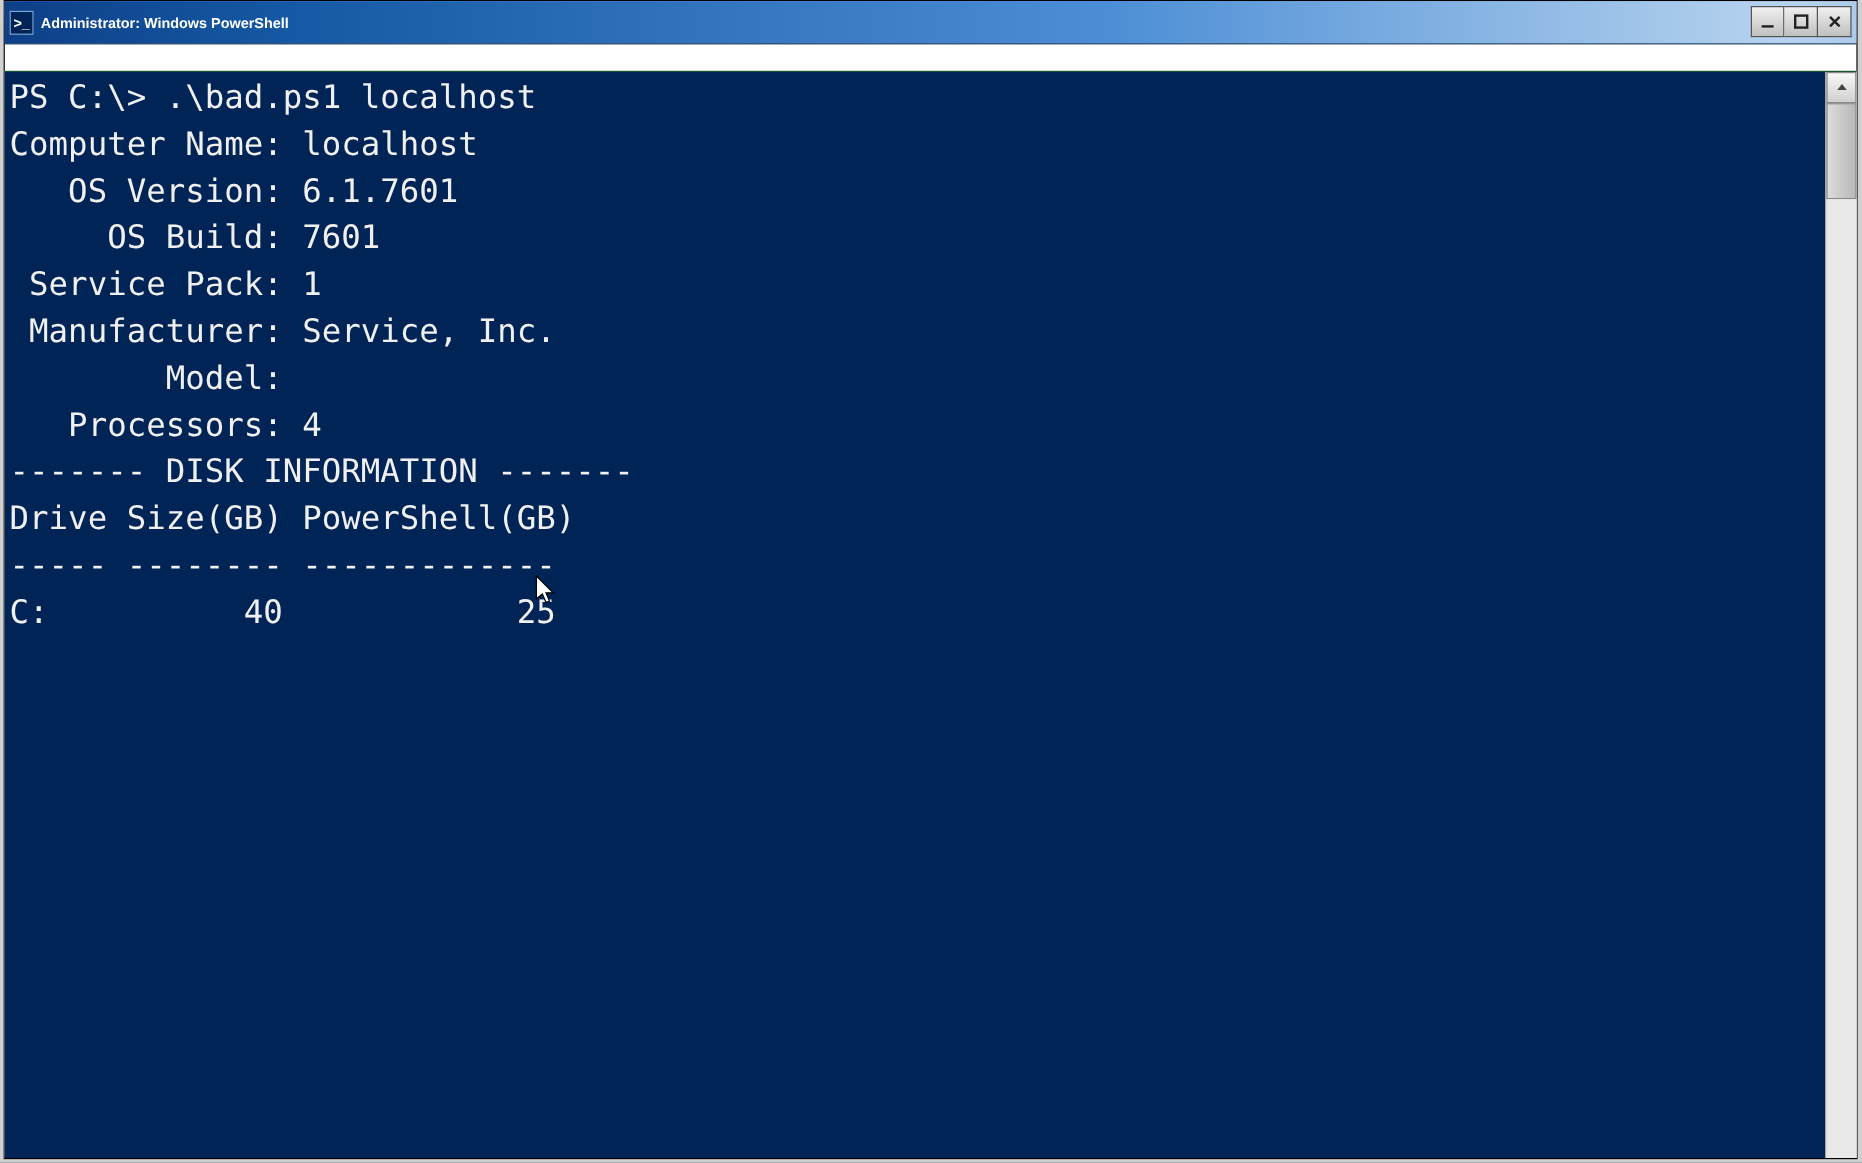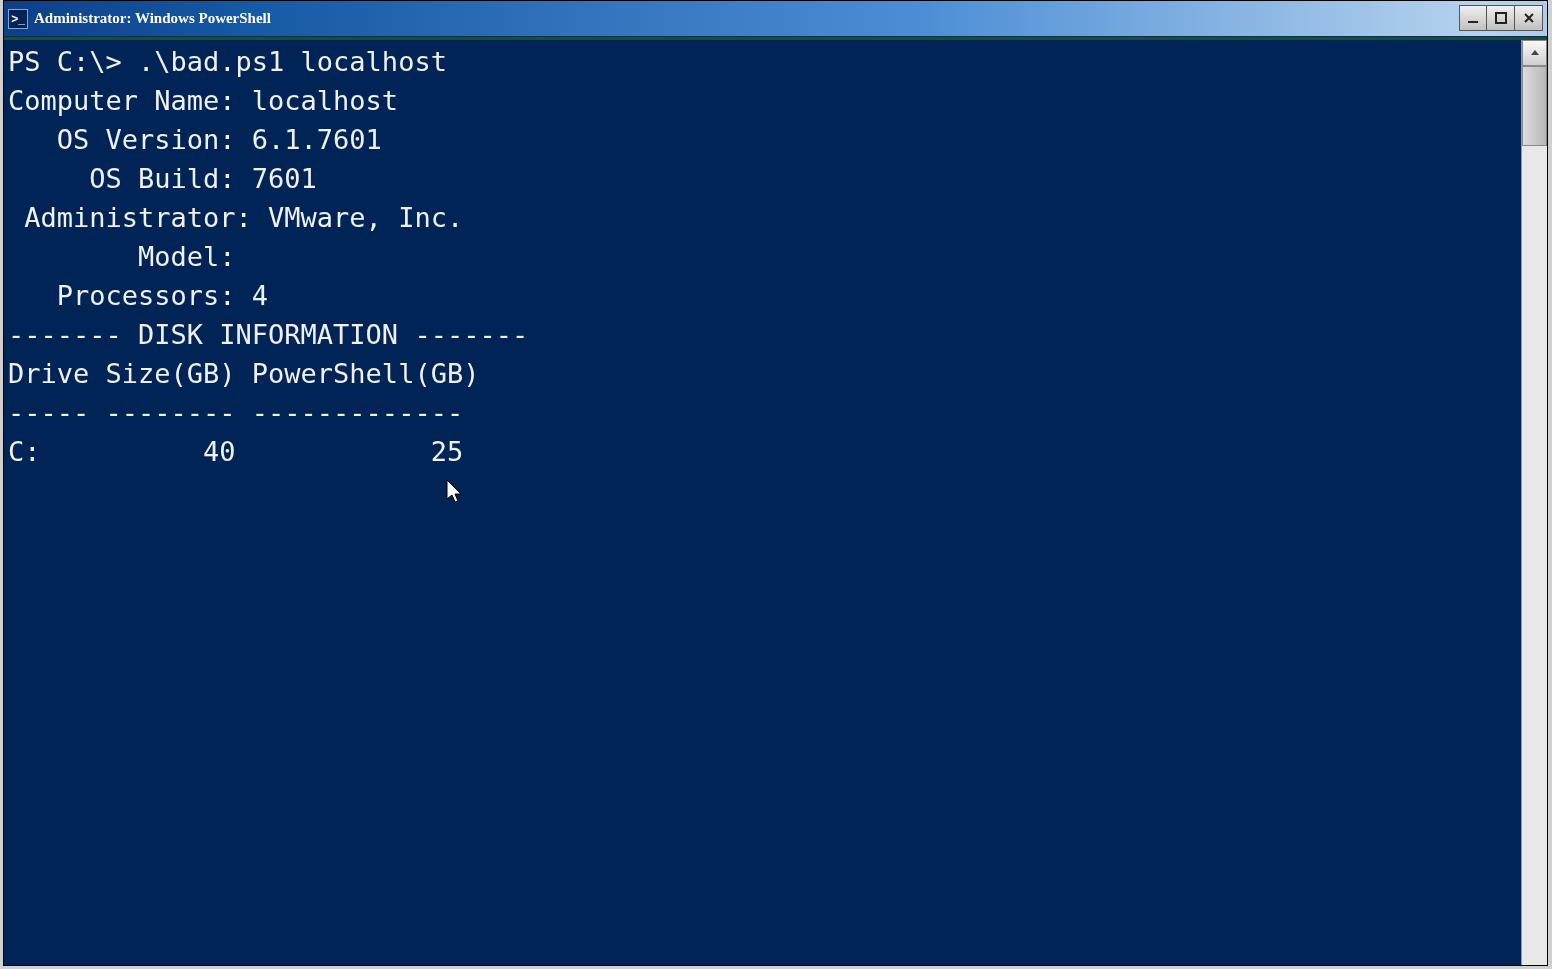--- a/index.html
+++ b/index.html
@@ -61,23 +61,23 @@
     margin-right: 6px;
   }
   .app-icon-inner {
     color: #ffffff;
     font-size: 12px;
     font-weight: bold;
     font-family: 'Segoe UI', Tahoma, sans-serif;
   }
   .title-text {
     color: #ffffff;
-    font-size: 15px;
+    font-size: 12px;
     font-weight: bold;
-    font-family: Liberation Serif, serif;
+    font-family: Liberation Sans, sans-serif;
   }
   .window-controls {
     margin-left: auto;
     display: flex;
     gap: 0;
     height: 26px;
     align-self: flex-start;
     margin-top: 4px;
     margin-right: 2px;
   }
@@ -98,21 +98,22 @@
     border-left: none;
   }
   .win-btn svg {
     width: 14px;
     height: 14px;
   }
   .console-wrap {
     flex: 1;
     display: flex;
     background: #ffffff;
-    border-top: 3px solid #14532d;
+    border-top: 1px solid #14532d;
+    margin-top: 22px;
   }
   .console-area {
     flex: 1;
     background: #012456;
     padding: 2px 4px;
     overflow: hidden;
   }
   .console-line {
     font-family: 'Lucida Console', Consolas, monospace;
     font-size: 27px;
@@ -183,21 +184,22 @@
       </div>
     </div>
   </div>
 
   <div class="console-wrap">
     <div class="console-area">
       <div class="console-line">PS C:\&gt; .\bad.ps1 localhost</div>
       <div class="console-line">Computer Name: localhost</div>
       <div class="console-line">   OS Version: 6.1.7601</div>
       <div class="console-line">     OS Build: 7601</div>
-      <div class="console-line"> Administrator: VMware, Inc.</div>
+      <div class="console-line"> Service Pack: 1</div>
+      <div class="console-line"> Manufacturer: Service, Inc.</div>
       <div class="console-line">        Model:</div>
       <div class="console-line">   Processors: 4</div>
       <div class="console-line"></div>
       <div class="console-line">------- DISK INFORMATION -------</div>
       <div class="console-line"></div>
       <div class="console-line">Drive Size(GB) PowerShell(GB)</div>
       <div class="console-line">----- -------- -------------</div>
       <div class="console-line">C:          40            25</div>
       <div class="console-line"></div>
       <div class="console-line"></div>

